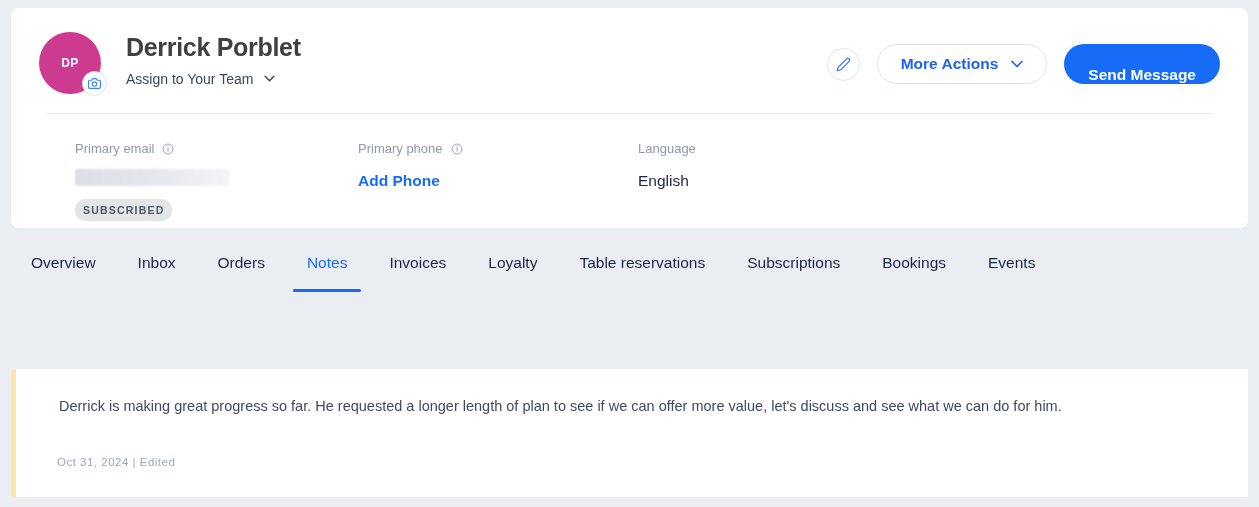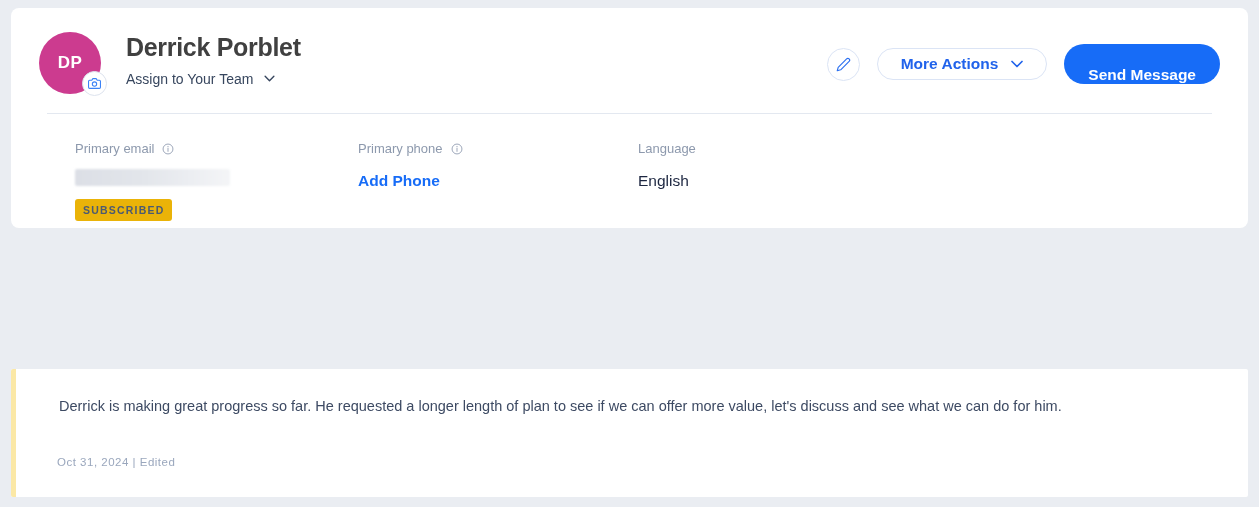--- a/index.html
+++ b/index.html
@@ -21,21 +21,21 @@
   .profile-header {
     position: relative; height: 92px;
     padding: 20px 28px 0 28px;
     display: flex; align-items: flex-start;
   }
   .avatar-wrap { position: relative; width: 62px; height: 62px; margin-top: 4px; flex: 0 0 auto; }
   .avatar {
     width: 62px; height: 62px; border-radius: 50%;
     background: #cc3b8f;
     display: flex; align-items: center; justify-content: center;
-    color: #ffffff; font-size: 17px; font-weight: 700; letter-spacing: .5px;
+    color: #ffffff; font-size: 12px; font-weight: 700; letter-spacing: .5px;
   }
   .camera-badge {
     position: absolute; right: -6px; bottom: -2px;
     width: 25px; height: 25px; border-radius: 50%;
     background: #ffffff; border: 1px solid #dde3ee;
     display: flex; align-items: center; justify-content: center;
   }
   .camera-badge svg { display: block; }
 
   .name-block { margin-left: 25px; padding-top: 6px; }
@@ -52,21 +52,21 @@
   .header-actions {
     position: absolute; right: 28px; top: 36px;
     display: flex; align-items: center; gap: 17px;
   }
   .icon-btn {
     width: 33px; height: 33px; border-radius: 50%;
     border: 1px solid #dbe4f5; background: #fff;
     display: flex; align-items: center; justify-content: center; cursor: pointer;
   }
   .btn-outline {
-    height: 32px; padding: 0 23px; border-radius: 20px;
+    height: 40px; padding: 0 23px; border-radius: 20px;
     border: 1px solid #dbe4f5; background: #fff;
     color: #2163eb; font-size: 15.5px; font-weight: 600;
     display: flex; align-items: center; gap: 13px; cursor: pointer;
   }
   .btn-primary {
     height: 40px; padding: 0 24px; border-radius: 20px;
     border: none; background: #176cf7; color: #fff;
     font-size: 15.5px; font-weight: 700;
     display: flex; align-items: flex-end; cursor: pointer;
   }
@@ -89,23 +89,23 @@
     line-height: 1.2;
   }
   .info-icon { display: block; }
   .redacted {
     margin-top: 12px; width: 155px; height: 17px; border-radius: 2px;
     background: linear-gradient(90deg,#dcdfe6 0%,#e3e6eb 45%,#eceef2 75%,#f4f5f7 100%);
     filter: blur(1.2px);
   }
   .sub-badge {
     margin-top: 13px; display: inline-block;
-    background: #eab308; color: #4b5a72;
+    background: #e5e5e5; color: #4b5a72;
     font-size: 10.5px; font-weight: 700; letter-spacing: 1.2px;
-    padding: 5px 8px; border-radius: 3px;
+    padding: 5px 8px; border-radius: 10px;
   }
   .field-link {
     margin-top: 15px; color: #176cf7; font-size: 15.5px; font-weight: 600; cursor: pointer;
   }
   .field-value { margin-top: 15px; color: #1c2640; font-size: 15.5px; }
 
   
   .tabs {
     position: absolute; left: 0; top: 246px; width: 1259px; height: 50px;
     display: flex; align-items: flex-start; padding-left: 31px; gap: 42px;
@@ -230,20 +230,32 @@
 
       <div class="field language">
         <div class="field-label">
           <span>Language</span>
         </div>
         <div class="field-value">English</div>
       </div>
     </div>
   </div>
 
+  <div class="tabs">
+    <div class="tab">Overview</div>
+    <div class="tab">Inbox</div>
+    <div class="tab">Orders</div>
+    <div class="tab active">Notes</div>
+    <div class="tab">Invoices</div>
+    <div class="tab">Loyalty</div>
+    <div class="tab">Table reservations</div>
+    <div class="tab">Subscriptions</div>
+    <div class="tab">Bookings</div>
+    <div class="tab">Events</div>
+  </div>
 
 
   <div class="note-card">
     <div class="note-accent"></div>
     <div class="note-body">Derrick is making great progress so far. He requested a longer length of plan to see if we can offer more value, let's discuss and see what we can do for him.</div>
     <div class="note-meta">Oct 31, 2024 | Edited</div>
   </div>
 
 </div>
 

